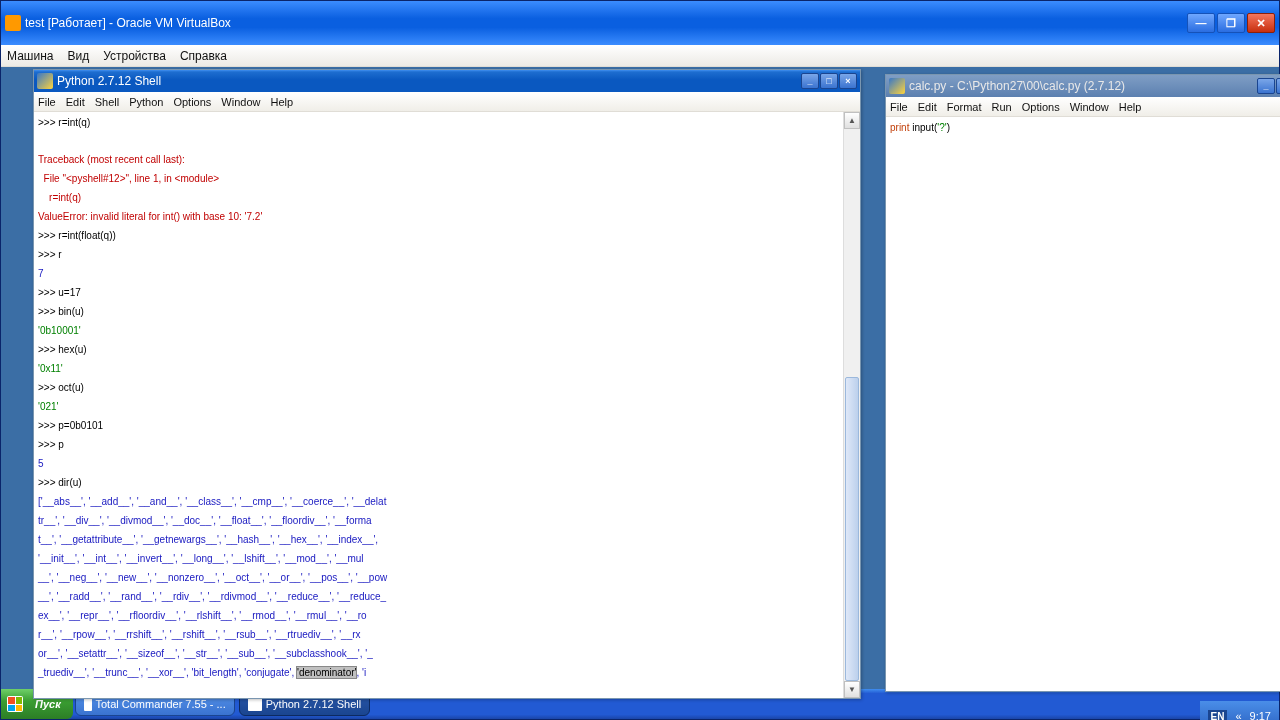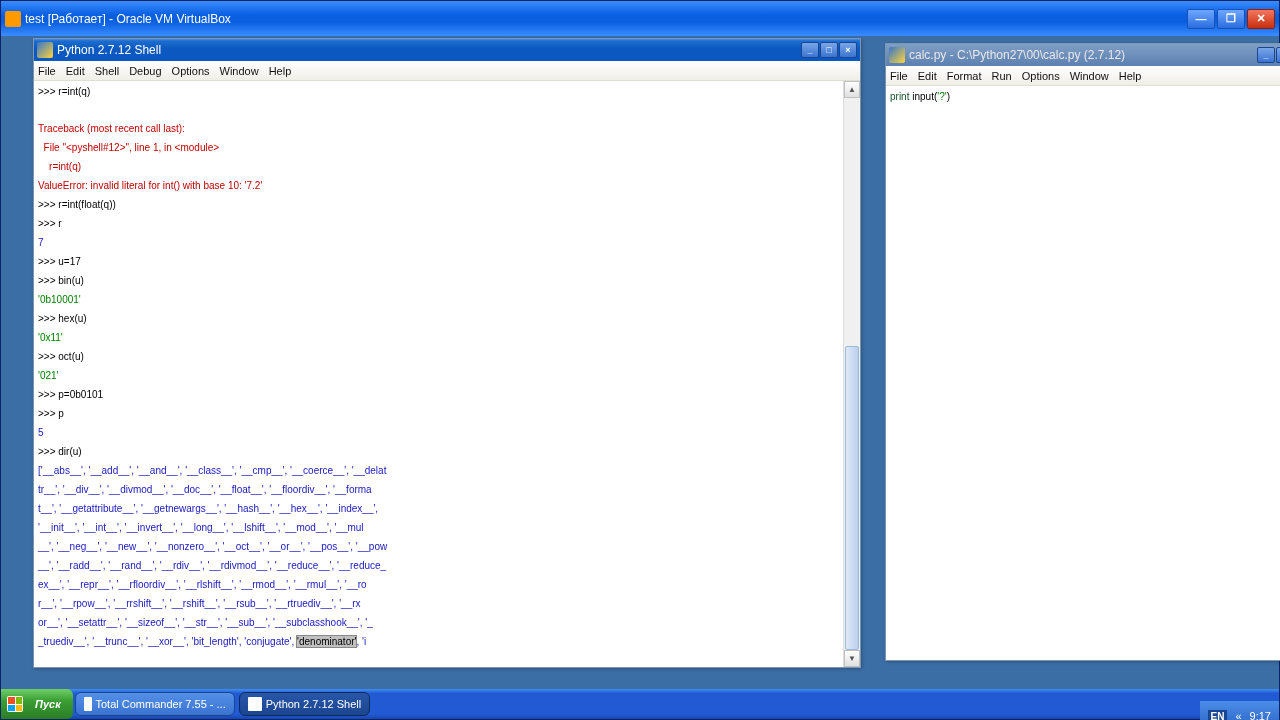--- a/index.html
+++ b/index.html
@@ -1,20 +1,20 @@
 <!DOCTYPE html>
 <html><head>
 <meta charset="utf-8">
 <style>
 * { margin:0; padding:0; box-sizing:border-box; font-family:"Tahoma",sans-serif; }
 body { width:1280px; height:720px; background:#3a6ea5; overflow:hidden; position:relative; }
 
 
 .vbox { position:absolute; inset:0; background:#fff; border:1px solid #0a246a; display:flex; flex-direction:column; }
-.vbox-tb { height:35px; background:linear-gradient(#3b8cff,#0a5fe0 40%,#0a5fe0 60%,#3b8cff); display:flex; align-items:center; color:#fff; font-size:12px; padding:16px 4px; }
+.vbox-tb { height:44px; background:linear-gradient(#3b8cff,#0a5fe0 40%,#0a5fe0 60%,#3b8cff); display:flex; align-items:center; color:#fff; font-size:12px; padding:16px 4px; }
 .vbox-tb .ico { width:16px; height:16px; background:#f90; margin-right:4px; border-radius:2px; }
 .vbox-tb .title { flex:1; }
 .vbox-tb .btns { display:flex; gap:2px; }
 .tbtn { width:28px; height:20px; background:linear-gradient(#6fa7ff,#2a6de0); border:1px solid #1552b8; border-radius:2px; display:flex; align-items:center; justify-content:center; color:#fff; font-size:11px; font-weight:bold; }
 .tbtn.cls { background:linear-gradient(#f5765d,#c72f0f); border-color:#8b1f0a; }
 
 .vbox-menu { height:22px; background:linear-gradient(#fff,#eceae5); display:flex; align-items:center; font-size:12px; padding:0 6px; gap:14px; border-bottom:1px solid #e0ddd6; }
 .vbox-menu span { color:#111; }
 
 .desktop { flex:1; position:relative; background:#3b6ea5; }
@@ -43,57 +43,63 @@
 .win-menu span { color:#111; }
 .win-body { flex:1; position:relative; background:#fff; overflow:hidden; }
 .sbar-v { position:absolute; right:0; top:0; bottom:0; width:17px; background:#f0f0f0; border-left:1px solid #ddd; display:flex; flex-direction:column; }
 .sbar-v .arr { height:17px; background:linear-gradient(#fff,#e0e0e0); border:1px solid #c0c0c0; display:flex; align-items:center; justify-content:center; font-size:8px; color:#555; }
 .sbar-v .track { flex:1; position:relative; }
 .sbar-v .thumb { position:absolute; left:1px; right:1px; background:linear-gradient(90deg,#dfe8f8,#bcd0ec); border:1px solid #9bb8dc; border-radius:2px; }
 .win-status { height:20px; background:#f0eee8; border-top:1px solid #e0ddd6; display:flex; align-items:center; justify-content:flex-end; font-size:11px; padding:0 8px; color:#444; }
 
 .code { font-family:"Courier New",monospace; font-size:10px; line-height:18px; padding:2px 4px 2px 4px; white-space:pre; color:#000; }
 .prompt { color:#000; }
-.kw { color:#14532d; } 
+.kw { color:#c2410c; } 
 .err { color:#c00000; } 
 .str { color:#008000; } 
 .out { color:#1818c0; } 
 .hl { background:#c0c0c0; color:#000; border:1px solid #888; margin:-1px; }
 </style>
 </head>
 <body>
 
 <div class="vbox">
   <div class="vbox-tb">
     <div class="ico"></div>
     <div class="title">test [Работает] - Oracle VM VirtualBox</div>
     <div class="btns">
       <div class="tbtn">—</div>
       <div class="tbtn">❐</div>
       <div class="tbtn cls">✕</div>
     </div>
   </div>
+  <div class="vbox-menu">
+    <span>Машина</span>
+    <span>Вид</span>
+    <span>Устройства</span>
+    <span>Справка</span>
+  </div>
 
   <div class="desktop">
 
     <div class="win" style="left:32px; top:2px; width:828px; height:630px;">
       <div class="win-tb active">
         <div class="wico"></div>
         <div class="wtitle">Python 2.7.12 Shell</div>
         <div class="wbtns">
           <div class="wbtn">_</div>
           <div class="wbtn">□</div>
           <div class="wbtn">×</div>
         </div>
       </div>
       <div class="win-menu">
         <span>File</span>
         <span>Edit</span>
         <span>Shell</span>
-        <span>Debug</span>
+        <span>Python</span>
         <span>Options</span>
         <span>Window</span>
         <span>Help</span>
       </div>
       <div class="win-body">
 <div class="code"><span class="prompt">&gt;&gt;&gt; </span><span>r=int(q)</span>
 
 <span class="err">Traceback (most recent call last):</span>
 <span class="err">  File "&lt;pyshell#12&gt;", line 1, in &lt;module&gt;</span>
 <span class="err">    r=int(q)</span>

